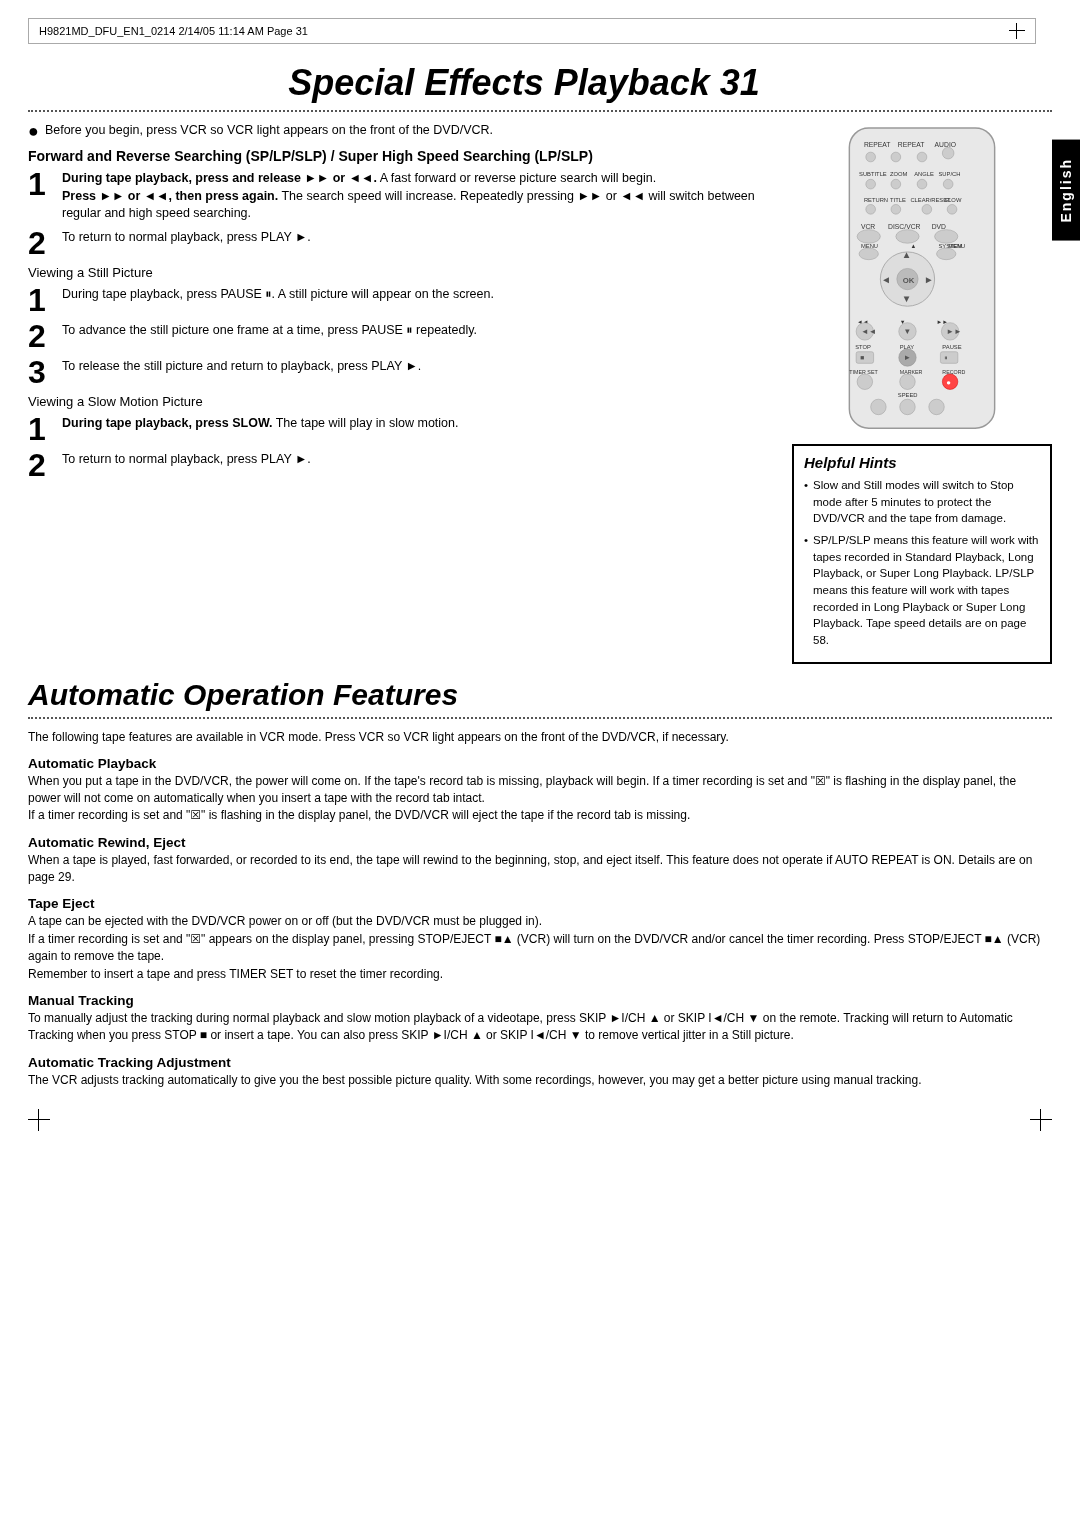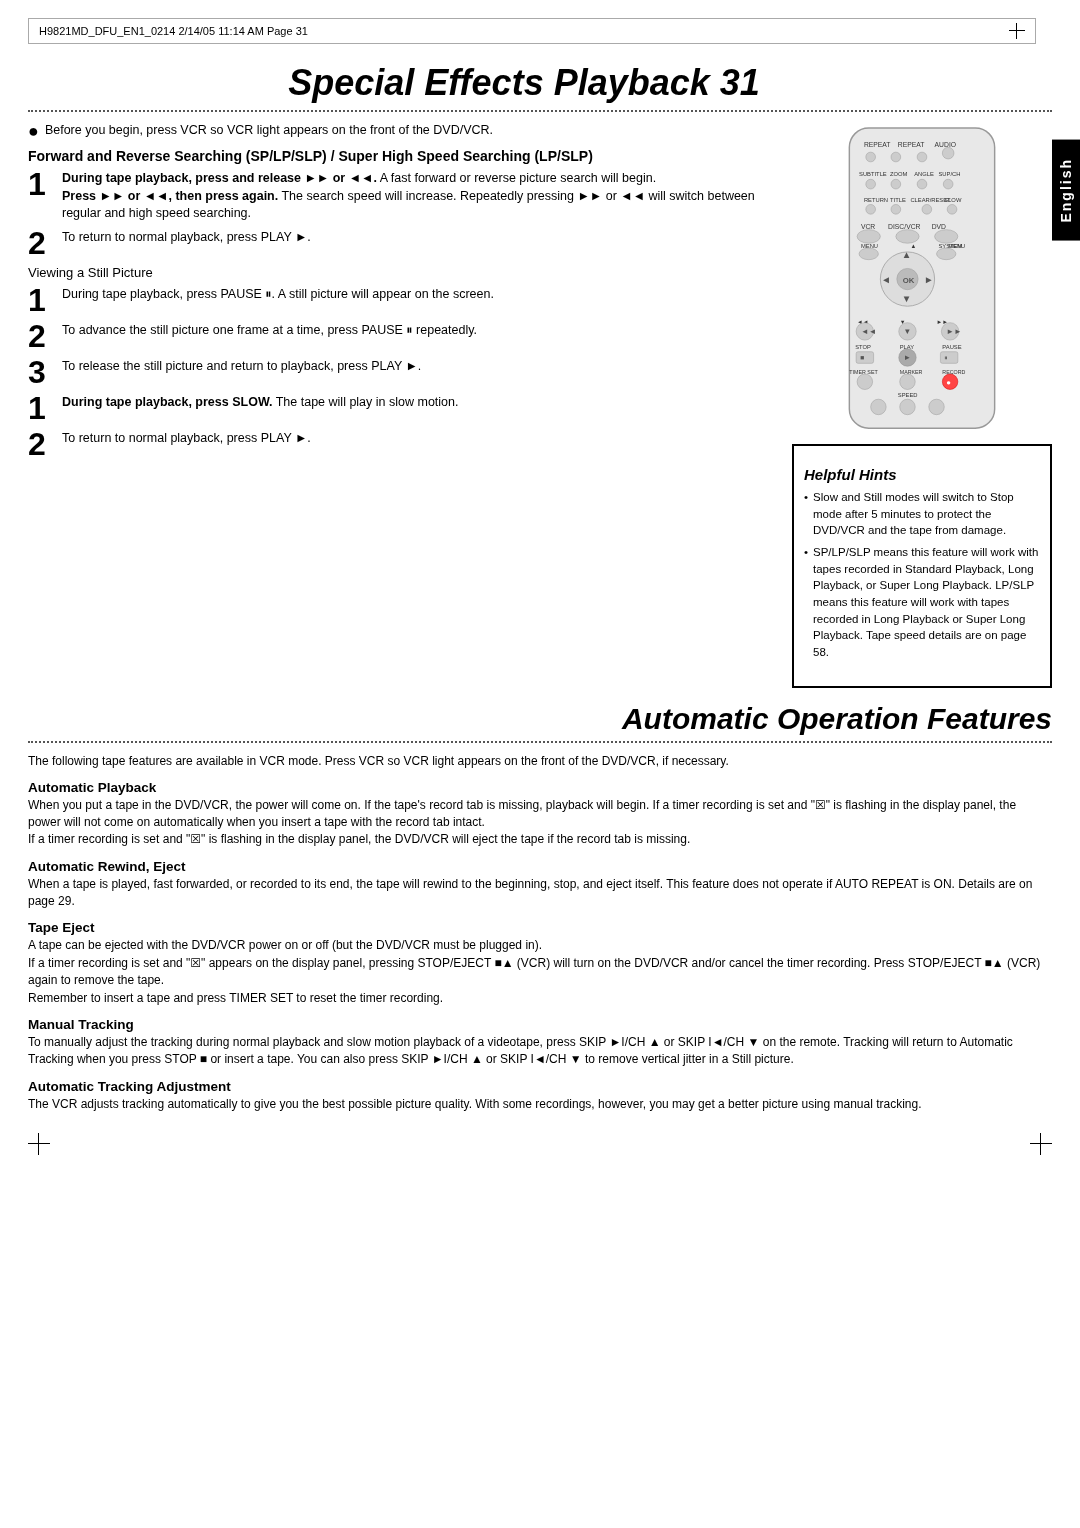--- a/index.html
+++ b/index.html
@@ -129,21 +129,21 @@
     .bullet-dot {
       font-size: 18px;
       margin-right: 6px;
       line-height: 1;
       flex-shrink: 0;
     }
 
     
     .hints-box {
       border: 2px solid #000;
-      padding: 20px 10px;
+      padding: 8px 10px;
       margin-top: 8px;
       background: #fff;
     }
     .hints-title {
       font-size: 15px;
       font-style: italic;
       font-weight: bold;
       margin-bottom: 6px;
     }
     .hints-content {
@@ -168,21 +168,21 @@
 
     
     .section2 {
       margin: 14px 28px 0 28px;
     }
 
     .section2-title {
       font-size: 30px;
       font-style: italic;
       font-weight: bold;
-      text-align: right;
+      text-align: left;
       margin-bottom: 5px;
     }
 
     .section2-intro {
       font-size: 12px;
       line-height: 1.4;
       margin-bottom: 8px;
     }
 
     .feature-heading {
@@ -271,20 +271,21 @@
     <div class="step-block">
       <div class="step-num">2</div>
       <div class="step-text">To advance the still picture one frame at a time, press PAUSE ⏸ repeatedly.</div>
     </div>
 
     <div class="step-block">
       <div class="step-num">3</div>
       <div class="step-text">To release the still picture and return to playback, press PLAY ►.</div>
     </div>
 
+    <div class="sub-heading">Viewing a Slow Motion Picture</div>
 
     <div class="step-block">
       <div class="step-num">1</div>
       <div class="step-text">
         <strong>During tape playback, press SLOW.</strong>
         <span>The tape will play in slow motion.</span>
       </div>
     </div>
 
     <div class="step-block">

